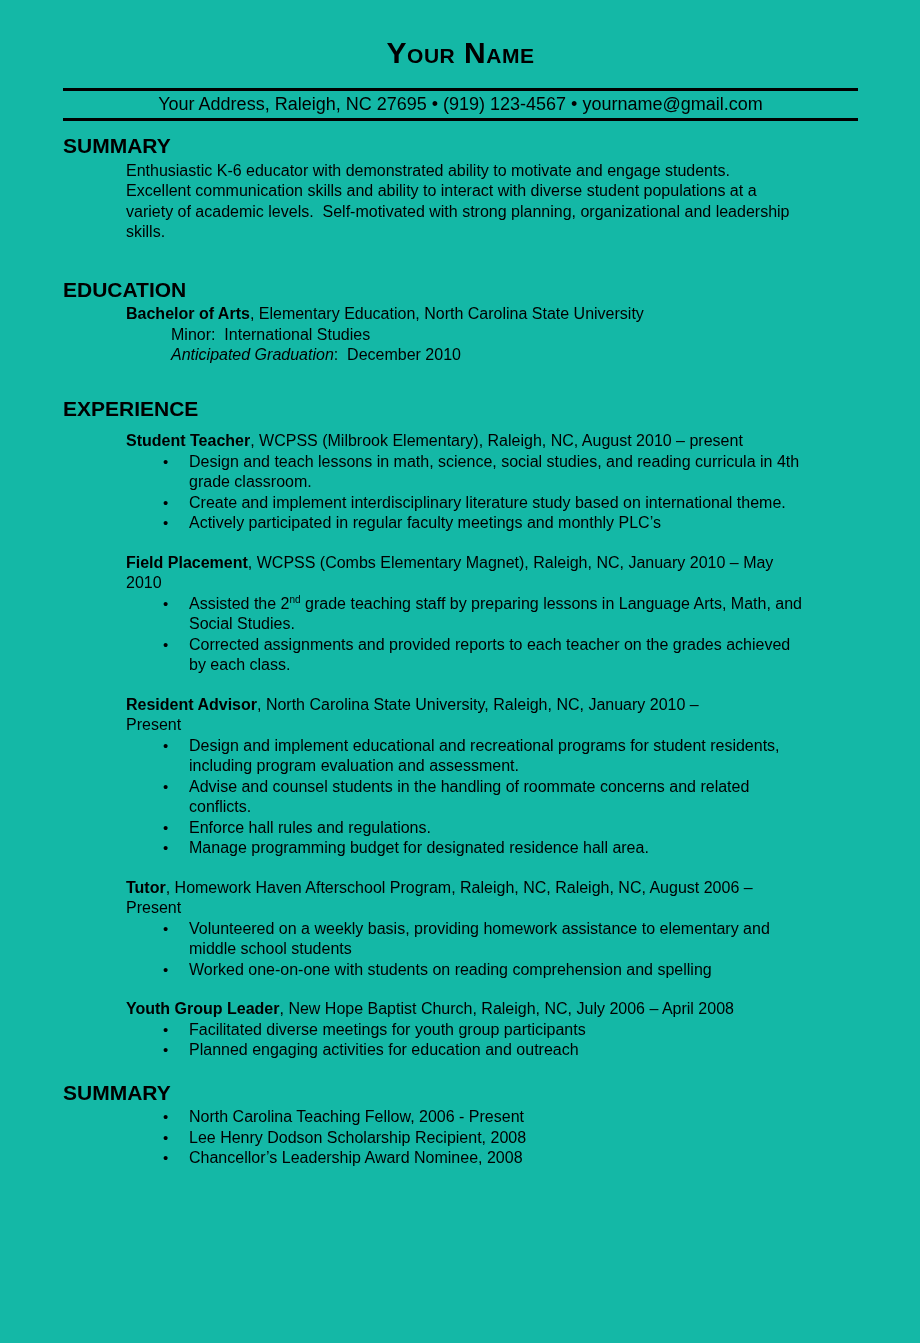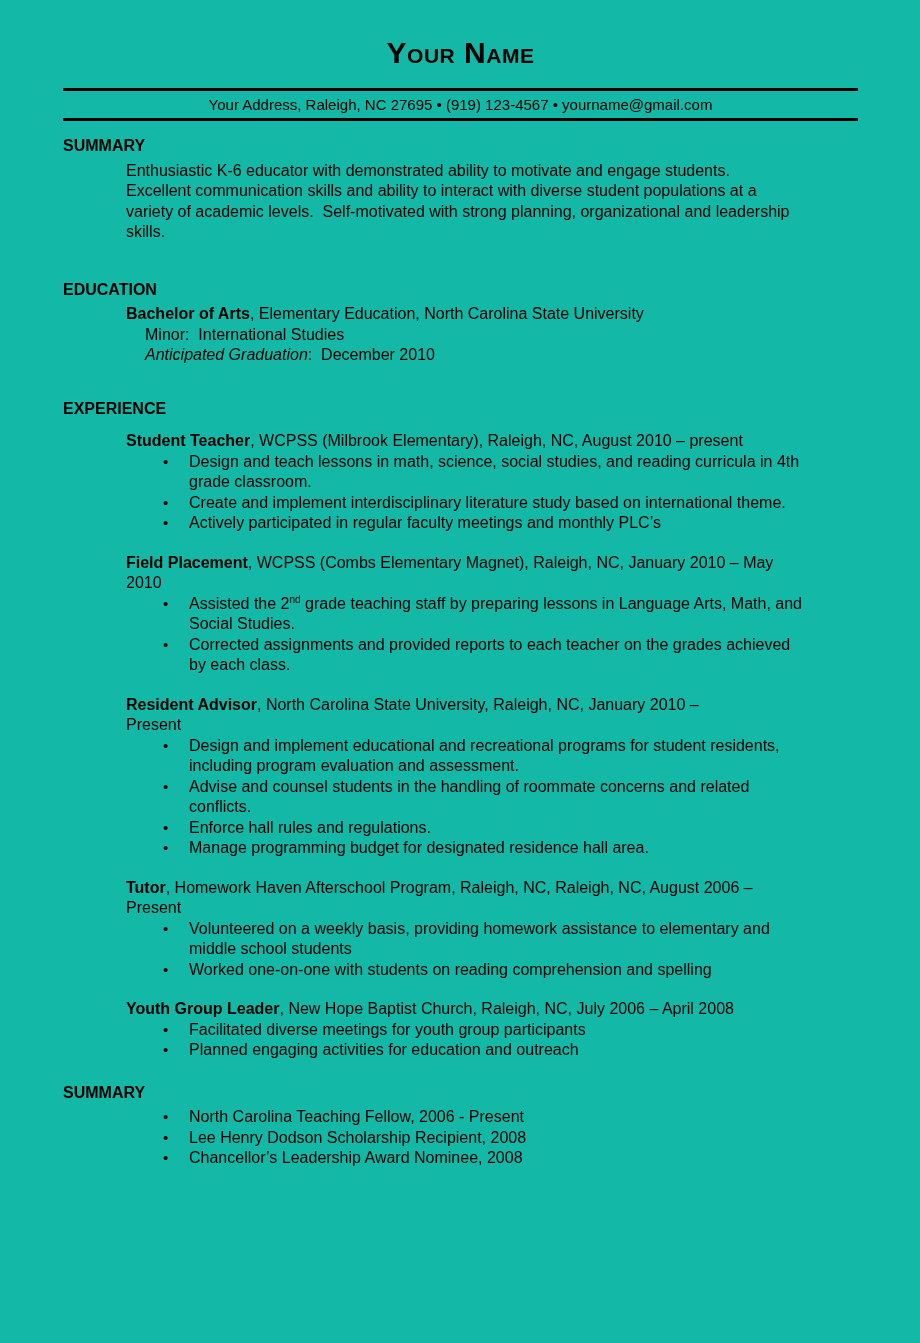--- a/index.html
+++ b/index.html
@@ -31,38 +31,38 @@
     font-variant: small-caps;
     letter-spacing: 0.5px;
   }
   .rule {
     height: 3px;
     background: #000;
   }
   .rule-top { margin-top: 18px; }
   .address {
     text-align: center;
-    font-size: 15px;
+    font-size: 18px;
     line-height: 27px;
     white-space: pre-wrap;
   }
   
   .section-heading {
     font-weight: bold;
-    font-size: 16px;
+    font-size: 21px;
     line-height: 20.5px;
     margin: 12px 0 4px 0;
   }
   .sec-summary    { margin-top: 15px; }
   .sec-education  { margin-top: 37px; }
   .sec-experience { margin-top: 33px; }
   .sec-honors     { margin-top: 22px; }
 
   .indent-1 { margin-left: 63px; }     
-  .indent-2 { margin-left: 82px; }    
+  .indent-2 { margin-left: 108px; }    
 
   p { margin: 0; }
   .prewrap { white-space: pre-wrap; }
 
   .job { margin-top: 19px; }
   .job:first-of-type { margin-top: 12px; }
   .job-title-line { white-space: pre-wrap; }
   .job-title-line b { font-weight: bold; }
 
   ul.bullets {

